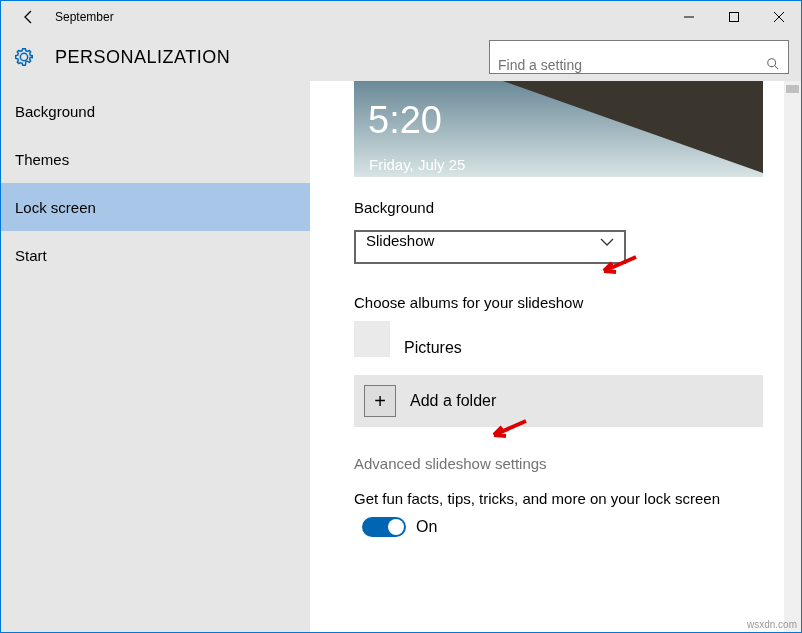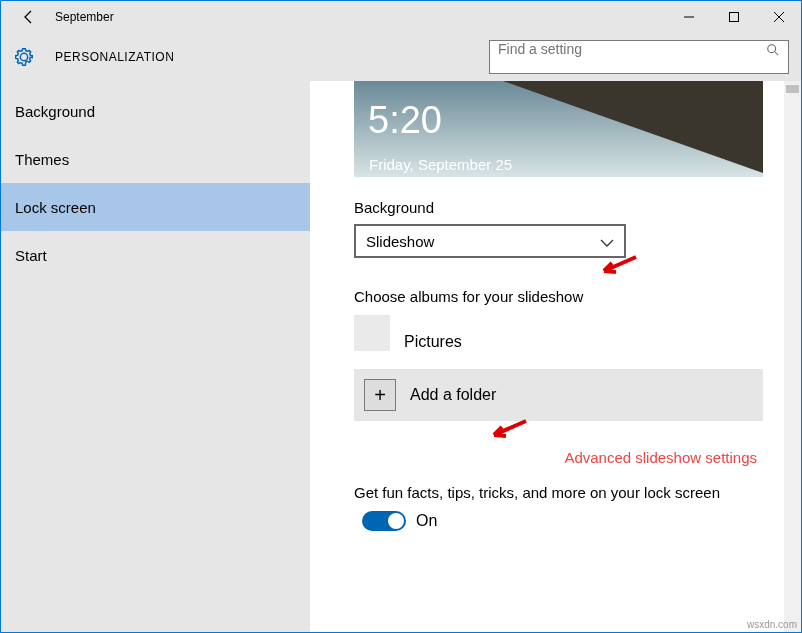--- a/index.html
+++ b/index.html
@@ -5,44 +5,44 @@
     * { box-sizing: border-box; margin: 0; padding: 0; font-family: "Segoe UI", Arial, sans-serif; }
     body { width: 802px; height: 633px; background: #fff; border: 1px solid #0078d7; overflow: hidden; position: relative; }
     .titlebar { height: 32px; background: #e6e6e6; display: flex; align-items: center; padding-left: 10px; }
     .back-btn { width: 36px; height: 32px; display: flex; align-items: center; justify-content: center; font-size: 18px; cursor: default; }
     .title { font-size: 12px; margin-left: 8px; color: #000; }
     .win-controls { margin-left: auto; display: flex; }
     .win-btn { width: 45px; height: 32px; display: flex; align-items: center; justify-content: center; font-size: 12px; cursor: default; }
     .win-btn svg { width: 10px; height: 10px; }
     .header { height: 48px; background: #e6e6e6; display: flex; align-items: center; padding: 0 12px; }
     .gear { width: 22px; height: 22px; color: #0066b3; }
-    .header-title { font-size: 12px; letter-spacing: 0.5px; margin-left: 20px; font-weight: 400; }
+    .header-title { font-size: 18px; letter-spacing: 0.5px; margin-left: 20px; font-weight: 400; }
     .search-wrap { margin-left: auto; }
-    .search { width: 300px; height: 32px; border: 1px solid #7a7a7a; display: flex; align-items: flex-end; padding: 16px 8px; background: #fff; }
+    .search { width: 300px; height: 32px; border: 1px solid #7a7a7a; display: flex; align-items: flex-start; padding: 16px 8px; background: #fff; }
     .search input { flex: 1; border: none; outline: none; font-size: 14px; background: transparent; }
     .search-ico { width: 14px; height: 14px; color: #666; }
     .body { display: flex; height: calc(633px - 80px); }
     .sidebar { width: 309px; background: #e6e6e6; padding-top: 6px; }
     .sidebar-item { height: 48px; display: flex; align-items: center; padding-left: 14px; font-size: 15px; color: #000; cursor: default; }
     .sidebar-item.active { background: #a8c7e8; }
     .content { flex: 1; background: #fff; position: relative; overflow: hidden; padding: 0 44px 0 44px; }
     .scrollbar-track { position: absolute; right: 0; top: 0; bottom: 0; width: 17px; background: #f0f0f0; }
     .scrollbar-thumb { position: absolute; right: 2px; top: 4px; width: 13px; height: 8px; background: #c0c0c0; }
     .preview { margin-top: 0; width: 409px; height: 96px; background: linear-gradient(to bottom, #6a8998 0%, #d8e4e4 100%); position: relative; overflow: hidden; }
     .mountain { position: absolute; right: 0; top: 0; width: 0; height: 0; border-left: 260px solid transparent; border-top: 92px solid #3b362d; }
     .preview-time { position: absolute; left: 14px; top: 18px; color: #fff; font-size: 38px; font-weight: 300; }
     .preview-date { position: absolute; left: 15px; top: 75px; color: #fff; font-size: 15px; }
     .section-label { font-size: 15px; margin-top: 22px; color: #000; }
-    .dropdown { width: 272px; height: 34px; border: 2px solid #666; margin-top: 8px; display: flex; align-items: center; padding: 0 10px; font-size: 15px; cursor: default; }
+    .dropdown { width: 272px; height: 34px; border: 2px solid #666; margin-top: 14px; display: flex; align-items: flex-start; padding: 0 10px; font-size: 15px; cursor: default; }
     .chevron { margin-left: auto; }
     .album-row { display: flex; align-items: flex-end; margin-top: 10px; }
     .album-thumb { width: 36px; height: 36px; background: #eaeaea; margin-right: 14px; }
     .addfolder { width: 409px; height: 52px; background: #e6e6e6; display: flex; align-items: center; padding: 0 10px; margin-top: 18px; cursor: default; }
     .plus-box { width: 32px; height: 32px; border: 1px solid #7a7a7a; background: #ddd; display: flex; align-items: center; justify-content: center; font-size: 20px; margin-right: 14px; }
-    .link { color: #ef4444; font-size: 15px; margin-top: 28px; display: block; cursor: default; text-align: right; }
+    .link { color: #737373; font-size: 15px; margin-top: 28px; display: block; cursor: default; }
     .toggle-row { display: flex; align-items: center; margin-top: 10px; padding-left: 8px; }
     .toggle { width: 44px; height: 20px; background: #0066b3; border-radius: 10px; position: relative; margin-right: 10px; cursor: default; }
     .toggle-knob { position: absolute; right: 2px; top: 2px; width: 16px; height: 16px; background: #fff; border-radius: 50%; }
     .arrow { position: absolute; width: 40px; height: 24px; pointer-events: none; }
     .arrow svg { width: 100%; height: 100%; }
     .watermark { position: absolute; right: 4px; bottom: 2px; font-size: 10px; color: #999; }
   </style>
 </head>
 <body>
 
@@ -102,21 +102,21 @@
       </div>
     <div class="sidebar-item">
         <span>Start</span>
       </div>
   </div>
 
   <div class="content">
     <div class="preview">
       <div class="mountain"></div>
       <div class="preview-time">5:20</div>
-      <div class="preview-date">Friday, September 25</div>
+      <div class="preview-date">Friday, July 25</div>
     </div>
 
     <div class="section-label">Background</div>
     <div class="dropdown">
       <span>Slideshow</span>
       <span class="chevron"><svg width="14" height="8" viewBox="0 0 14 8">
             <path d="M1 1 L7 7 L13 1" stroke="#333" stroke-width="1.3" fill="none"></path>
           </svg></span>
     </div>
 

